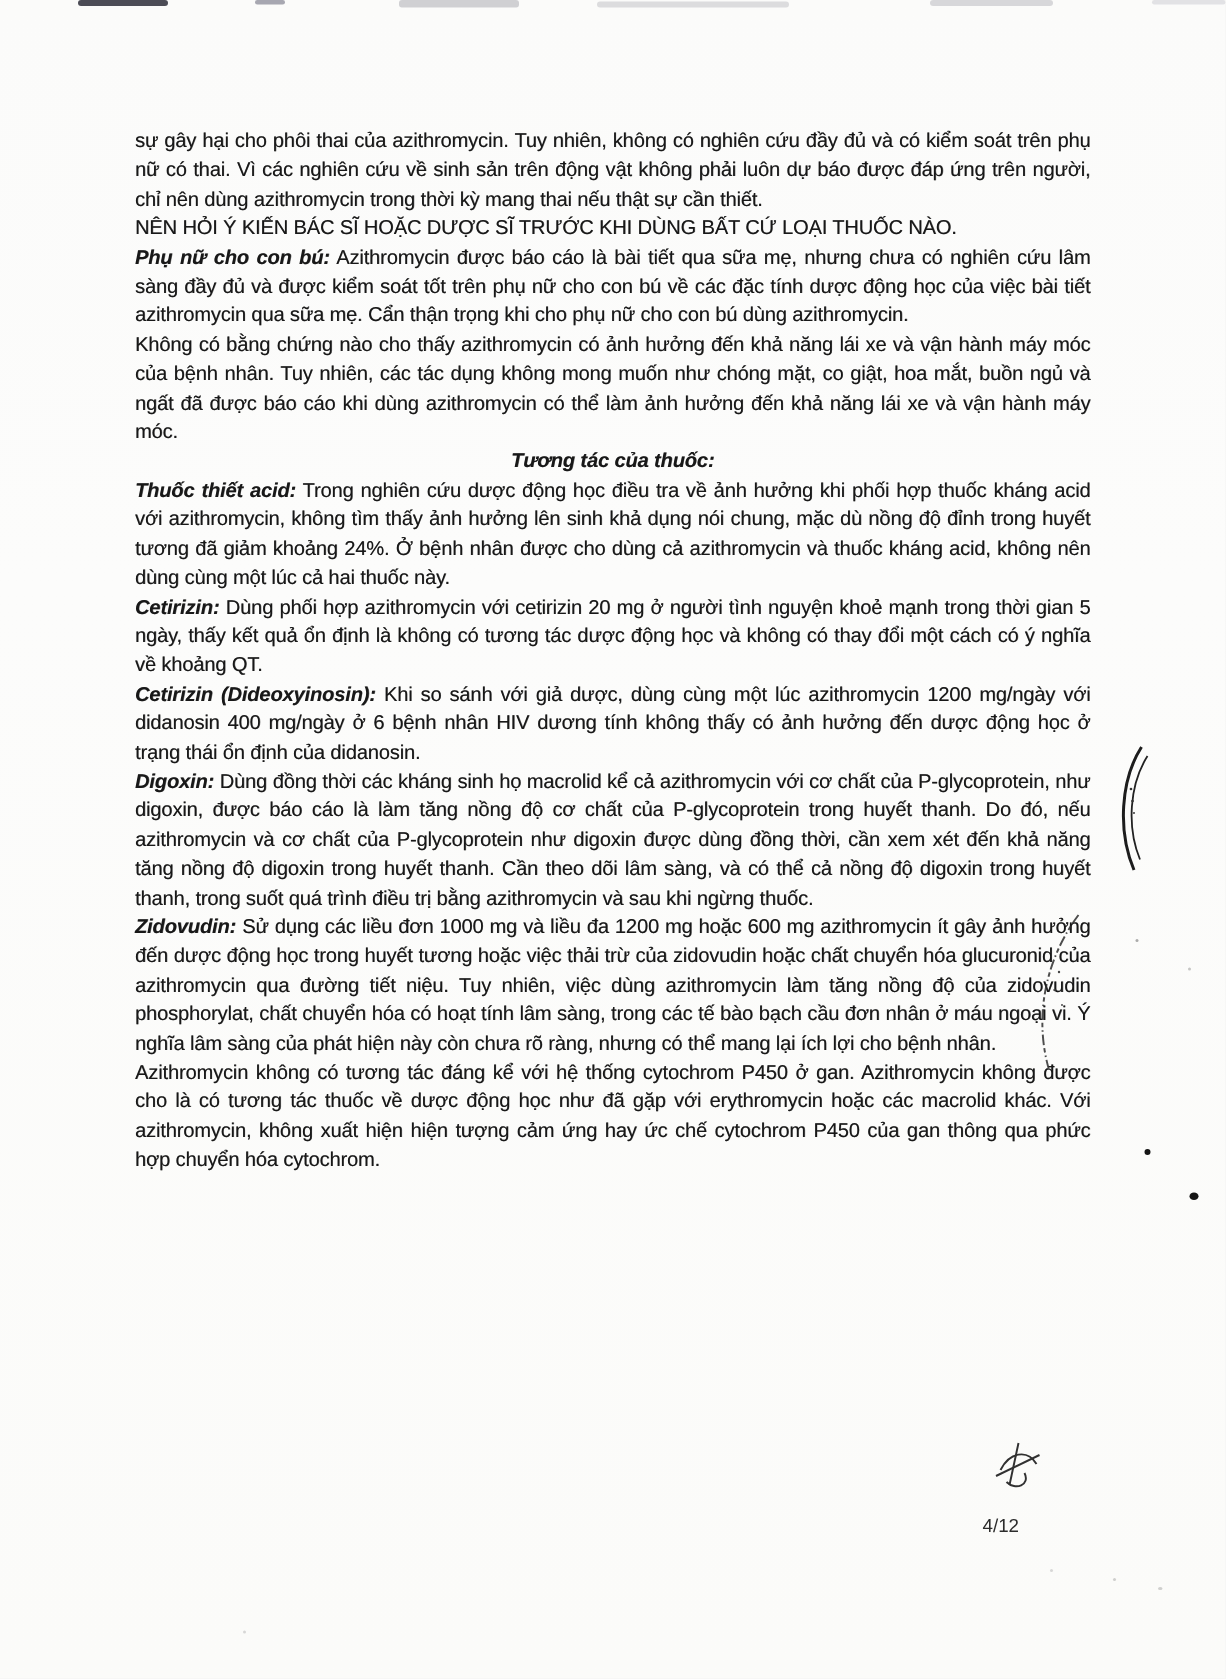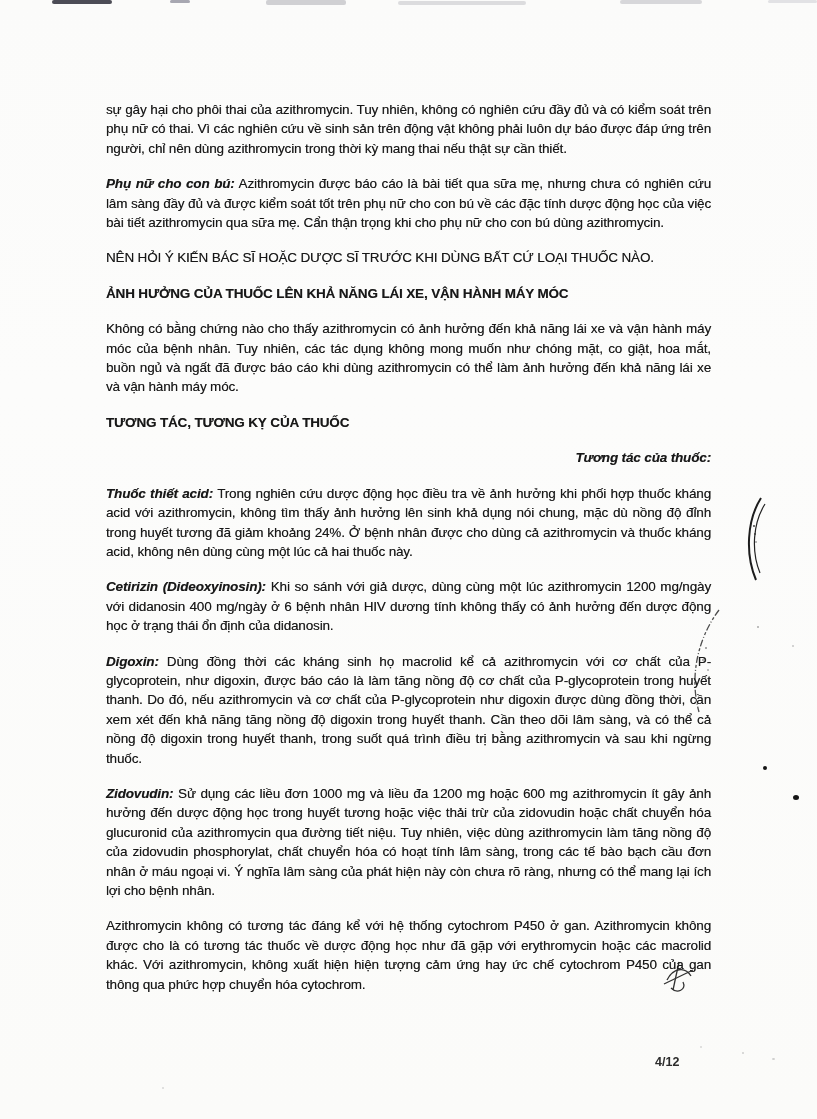--- a/index.html
+++ b/index.html
@@ -12,28 +12,28 @@
     position:absolute;inset:0;
     background:linear-gradient(180deg,#fbfbfa 0%,#fcfcfb 35%,#fbfbf9 100%);
   }
   .content{
     position:absolute;left:90px;top:84px;width:637px;
     color:#181818;
     font-size:13.4px;line-height:19.4px;letter-spacing:-0.1px;
     text-align:justify;
     text-shadow:0.25px 0 0 rgba(20,20,20,.55);
   }
-  .content p{margin:16px;}
+  .content p{margin:0;}
   .lead{font-weight:700;font-style:italic;}
   .bold{font-weight:700;}
   .heading{font-weight:700;text-align:left;}
-  .subheading{font-weight:700;font-style:italic;text-align:right;}
+  .subheading{font-weight:700;font-style:italic;text-align:center;}
   .page-number{
-    position:absolute;left:655px;top:1055px;
-    font-size:12.5px;font-weight:700;color:#2c2c2c;
+    position:absolute;left:655px;top:1010px;
+    font-size:12.5px;font-weight:400;color:#2c2c2c;
     letter-spacing:0;
   }
   
   .streak{position:absolute;border-radius:2px;}
   .dot{position:absolute;background:#151515;border-radius:50%;}
   .speck{position:absolute;background:#4a4a4a;border-radius:50%;}
   svg.mark{position:absolute;overflow:visible;}
 </style>
 </head>
 <body>
@@ -44,34 +44,33 @@
   <div class="streak" style="left:170px;top:0;width:20px;height:3px;background:#707080;opacity:.6;"></div>
   <div class="streak" style="left:266px;top:0;width:80px;height:5px;background:#9c9ca4;opacity:.45;"></div>
   <div class="streak" style="left:398px;top:1px;width:128px;height:4px;background:#aeaeb4;opacity:.4;"></div>
   <div class="streak" style="left:620px;top:0;width:82px;height:4px;background:#a2a2aa;opacity:.4;"></div>
   <div class="streak" style="left:768px;top:0;width:49px;height:3px;background:#b5b5bc;opacity:.35;"></div>
 
   <div class="content">
 
     <p><span>sự gây hại cho phôi thai của azithromycin. Tuy nhiên, không có nghiên cứu đầy đủ và có kiểm soát trên phụ nữ có thai. Vì các nghiên cứu về sinh sản trên động vật không phải luôn dự báo được đáp ứng trên người, chỉ nên dùng azithromycin trong thời kỳ mang thai nếu thật sự cần thiết.</span></p>
 
+    <p><span>NÊN HỎI Ý KIẾN BÁC SĨ HOẶC DƯỢC SĨ TRƯỚC KHI DÙNG BẤT CỨ LOẠI THUỐC NÀO.</span></p>
+
     <p><span class="lead">Phụ nữ cho con bú:</span><span> Azithromycin được báo cáo là bài tiết qua sữa mẹ, nhưng chưa có nghiên cứu lâm sàng đầy đủ và được kiểm soát tốt trên phụ nữ cho con bú về các đặc tính dược động học của việc bài tiết azithromycin qua sữa mẹ. Cẩn thận trọng khi cho phụ nữ cho con bú dùng azithromycin.</span></p>
 
-    <p><span>NÊN HỎI Ý KIẾN BÁC SĨ HOẶC DƯỢC SĨ TRƯỚC KHI DÙNG BẤT CỨ LOẠI THUỐC NÀO.</span></p>
-
-    <p class="heading">ẢNH HƯỞNG CỦA THUỐC LÊN KHẢ NĂNG LÁI XE, VẬN HÀNH MÁY MÓC</p>
 
     <p><span>Không có bằng chứng nào cho thấy azithromycin có ảnh hưởng đến khả năng lái xe và vận hành máy móc của bệnh nhân. Tuy nhiên, các tác dụng không mong muốn như chóng mặt, co giật, hoa mắt, buồn ngủ và ngất đã được báo cáo khi dùng azithromycin có thể làm ảnh hưởng đến khả năng lái xe và vận hành máy móc.</span></p>
 
-    <p class="heading">TƯƠNG TÁC, TƯƠNG KỴ CỦA THUỐC</p>
 
     <p class="subheading">Tương tác của thuốc:</p>
 
     <p><span class="lead">Thuốc thiết acid:</span><span> Trong nghiên cứu dược động học điều tra về ảnh hưởng khi phối hợp thuốc kháng acid với azithromycin, không tìm thấy ảnh hưởng lên sinh khả dụng nói chung, mặc dù nồng độ đỉnh trong huyết tương đã giảm khoảng 24%. Ở bệnh nhân được cho dùng cả azithromycin và thuốc kháng acid, không nên dùng cùng một lúc cả hai thuốc này.</span></p>
 
+    <p><span class="lead">Cetirizin:</span><span> Dùng phối hợp azithromycin với cetirizin 20 mg ở người tình nguyện khoẻ mạnh trong thời gian 5 ngày, thấy kết quả ổn định là không có tương tác dược động học và không có thay đổi một cách có ý nghĩa về khoảng QT.</span></p>
 
     <p><span class="lead">Cetirizin (Dideoxyinosin):</span><span> Khi so sánh với giả dược, dùng cùng một lúc azithromycin 1200 mg/ngày với didanosin 400 mg/ngày ở 6 bệnh nhân HIV dương tính không thấy có ảnh hưởng đến dược động học ở trạng thái ổn định của didanosin.</span></p>
 
     <p><span class="lead">Digoxin:</span><span> Dùng đồng thời các kháng sinh họ macrolid kể cả azithromycin với cơ chất của P-glycoprotein, như digoxin, được báo cáo là làm tăng nồng độ cơ chất của P-glycoprotein trong huyết thanh. Do đó, nếu azithromycin và cơ chất của P-glycoprotein như digoxin được dùng đồng thời, cần xem xét đến khả năng tăng nồng độ digoxin trong huyết thanh. Cần theo dõi lâm sàng, và có thể cả nồng độ digoxin trong huyết thanh, trong suốt quá trình điều trị bằng azithromycin và sau khi ngừng thuốc.</span></p>
 
 
     <p><span class="lead">Zidovudin:</span><span> Sử dụng các liều đơn 1000 mg và liều đa 1200 mg hoặc 600 mg azithromycin ít gây ảnh hưởng đến dược động học trong huyết tương hoặc việc thải trừ của zidovudin hoặc chất chuyển hóa glucuronid của azithromycin qua đường tiết niệu. Tuy nhiên, việc dùng azithromycin làm tăng nồng độ của zidovudin phosphorylat, chất chuyển hóa có hoạt tính lâm sàng, trong các tế bào bạch cầu đơn nhân ở máu ngoại vi. Ý nghĩa lâm sàng của phát hiện này còn chưa rõ ràng, nhưng có thể mang lại ích lợi cho bệnh nhân.</span></p>
 
     <p><span>Azithromycin không có tương tác đáng kể với hệ thống cytochrom P450 ở gan. Azithromycin không được cho là có tương tác thuốc về dược động học như đã gặp với erythromycin hoặc các macrolid khác. Với azithromycin, không xuất hiện hiện tượng cảm ứng hay ức chế cytochrom P450 của gan thông qua phức hợp chuyển hóa cytochrom.</span></p>
 

